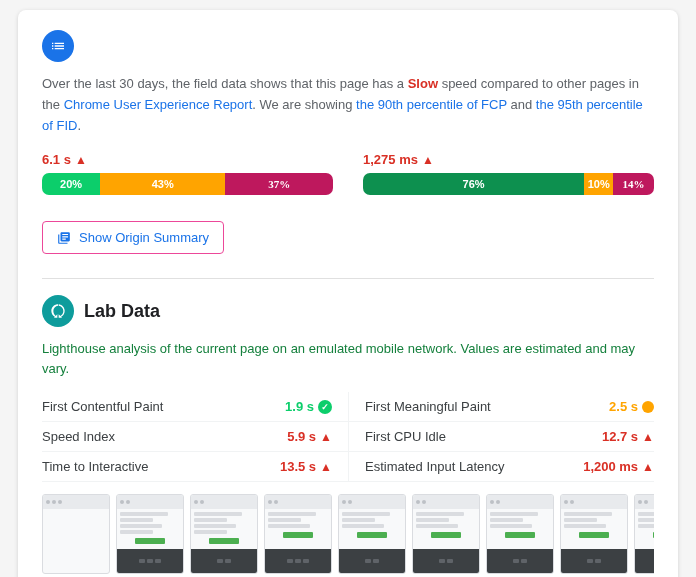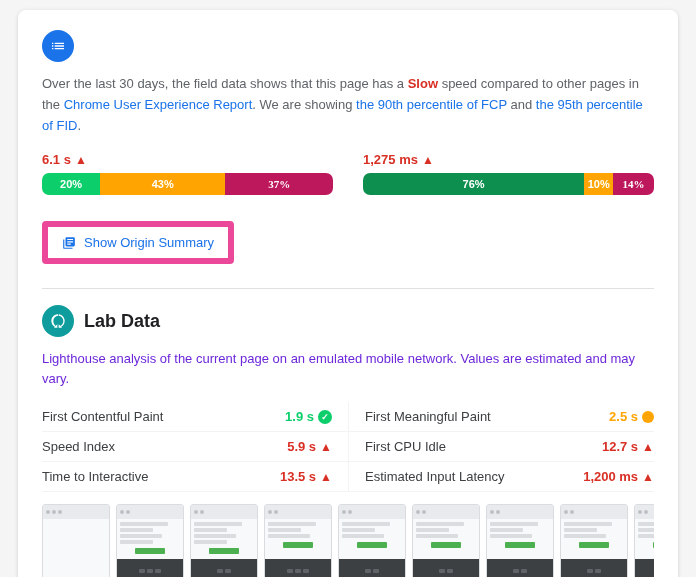--- a/index.html
+++ b/index.html
@@ -101,38 +101,38 @@
     }
     .bar-green { background: #0cce6b; }
     .bar-orange { background: #ffa400; }
     .bar-red { background: #be185d; font-family: Liberation Serif, serif; }
     .bar-dark-green { background: #0d904f; }
     .arrow-up { color: #d93025; font-size: 12px; }
     .show-origin-btn {
       display: inline-flex;
       align-items: center;
       gap: 8px;
-      border: 6px solid #ec4899;
+      border: 1px solid #ec4899;
       border-radius: 4px;
       padding: 8px 14px;
       font-size: 13px;
       color: #1a73e8;
       background: #fff;
       cursor: pointer;
       margin-top: 4px;
       margin-bottom: 20px;
     }
     .divider {
       border: none;
       border-top: 1px solid #e0e0e0;
       margin: 4px 0 16px 0;
     }
     .lab-desc {
       font-size: 13px;
-      color: #6d28d9;
+      color: #15803d;
       margin-bottom: 14px;
       line-height: 1.5;
     }
     .lab-metrics {
       display: grid;
       grid-template-columns: 1fr 1fr;
       gap: 0;
     }
     .lab-metric-item {
       display: flex;

